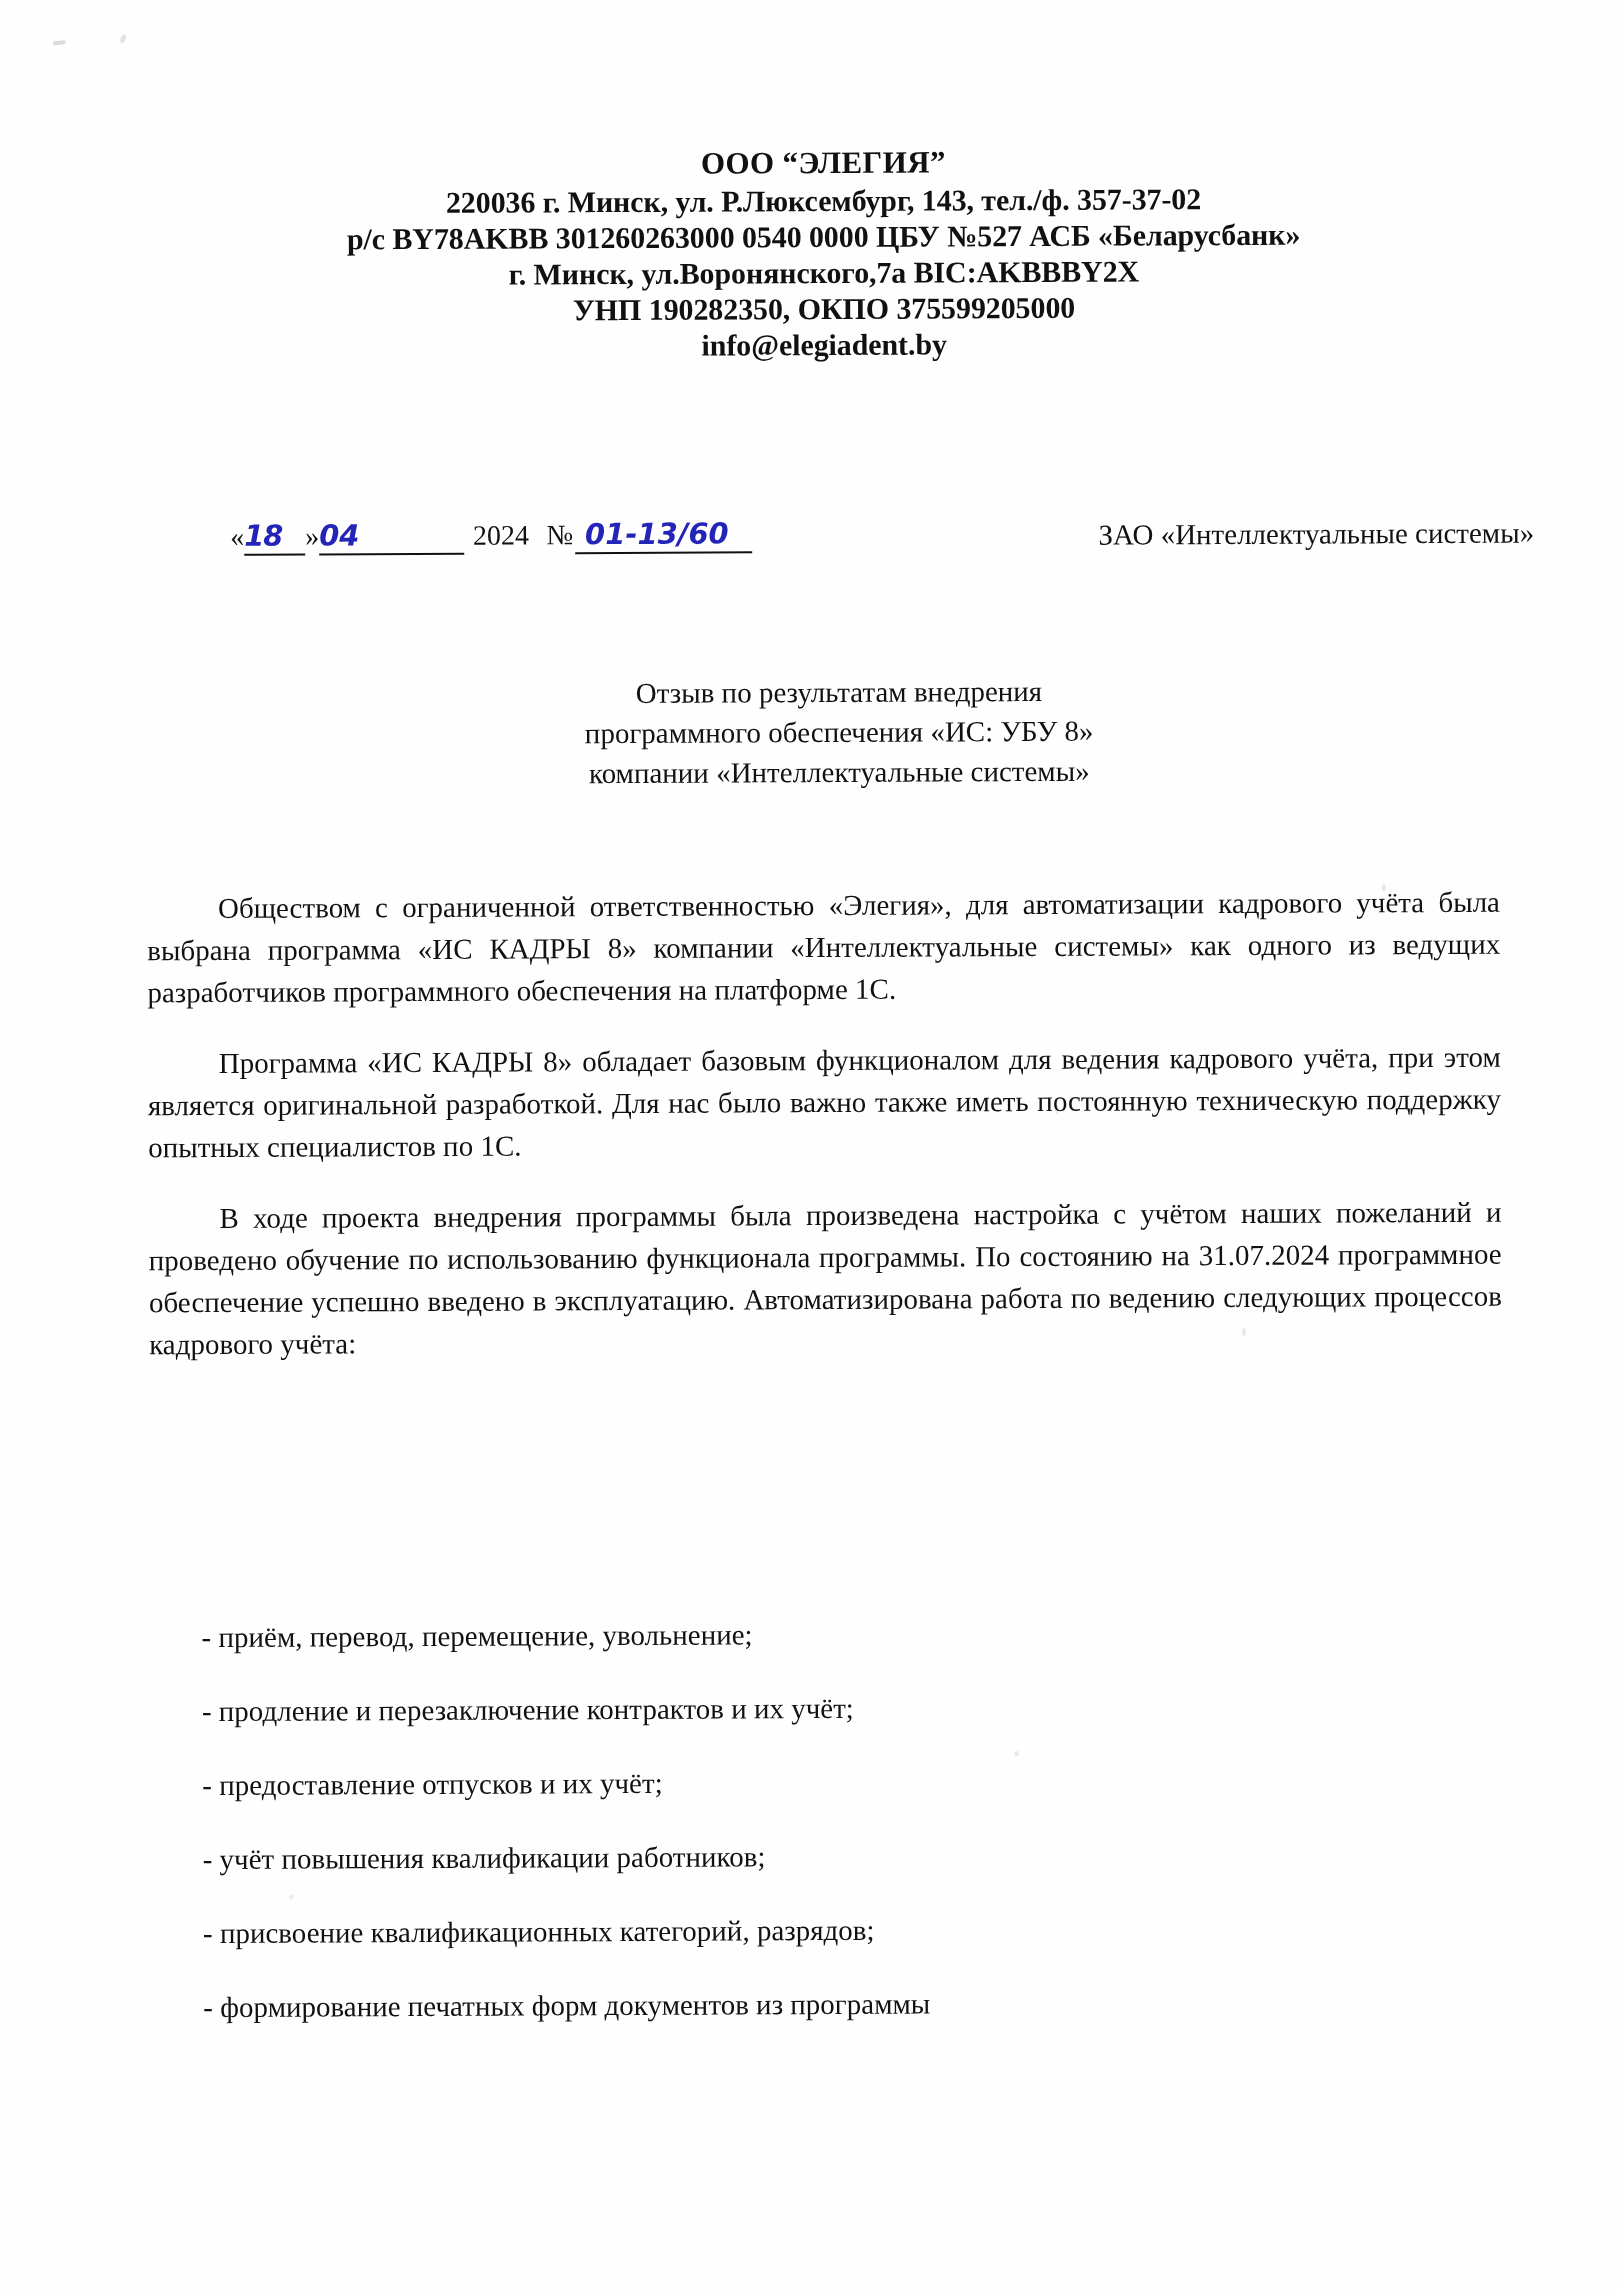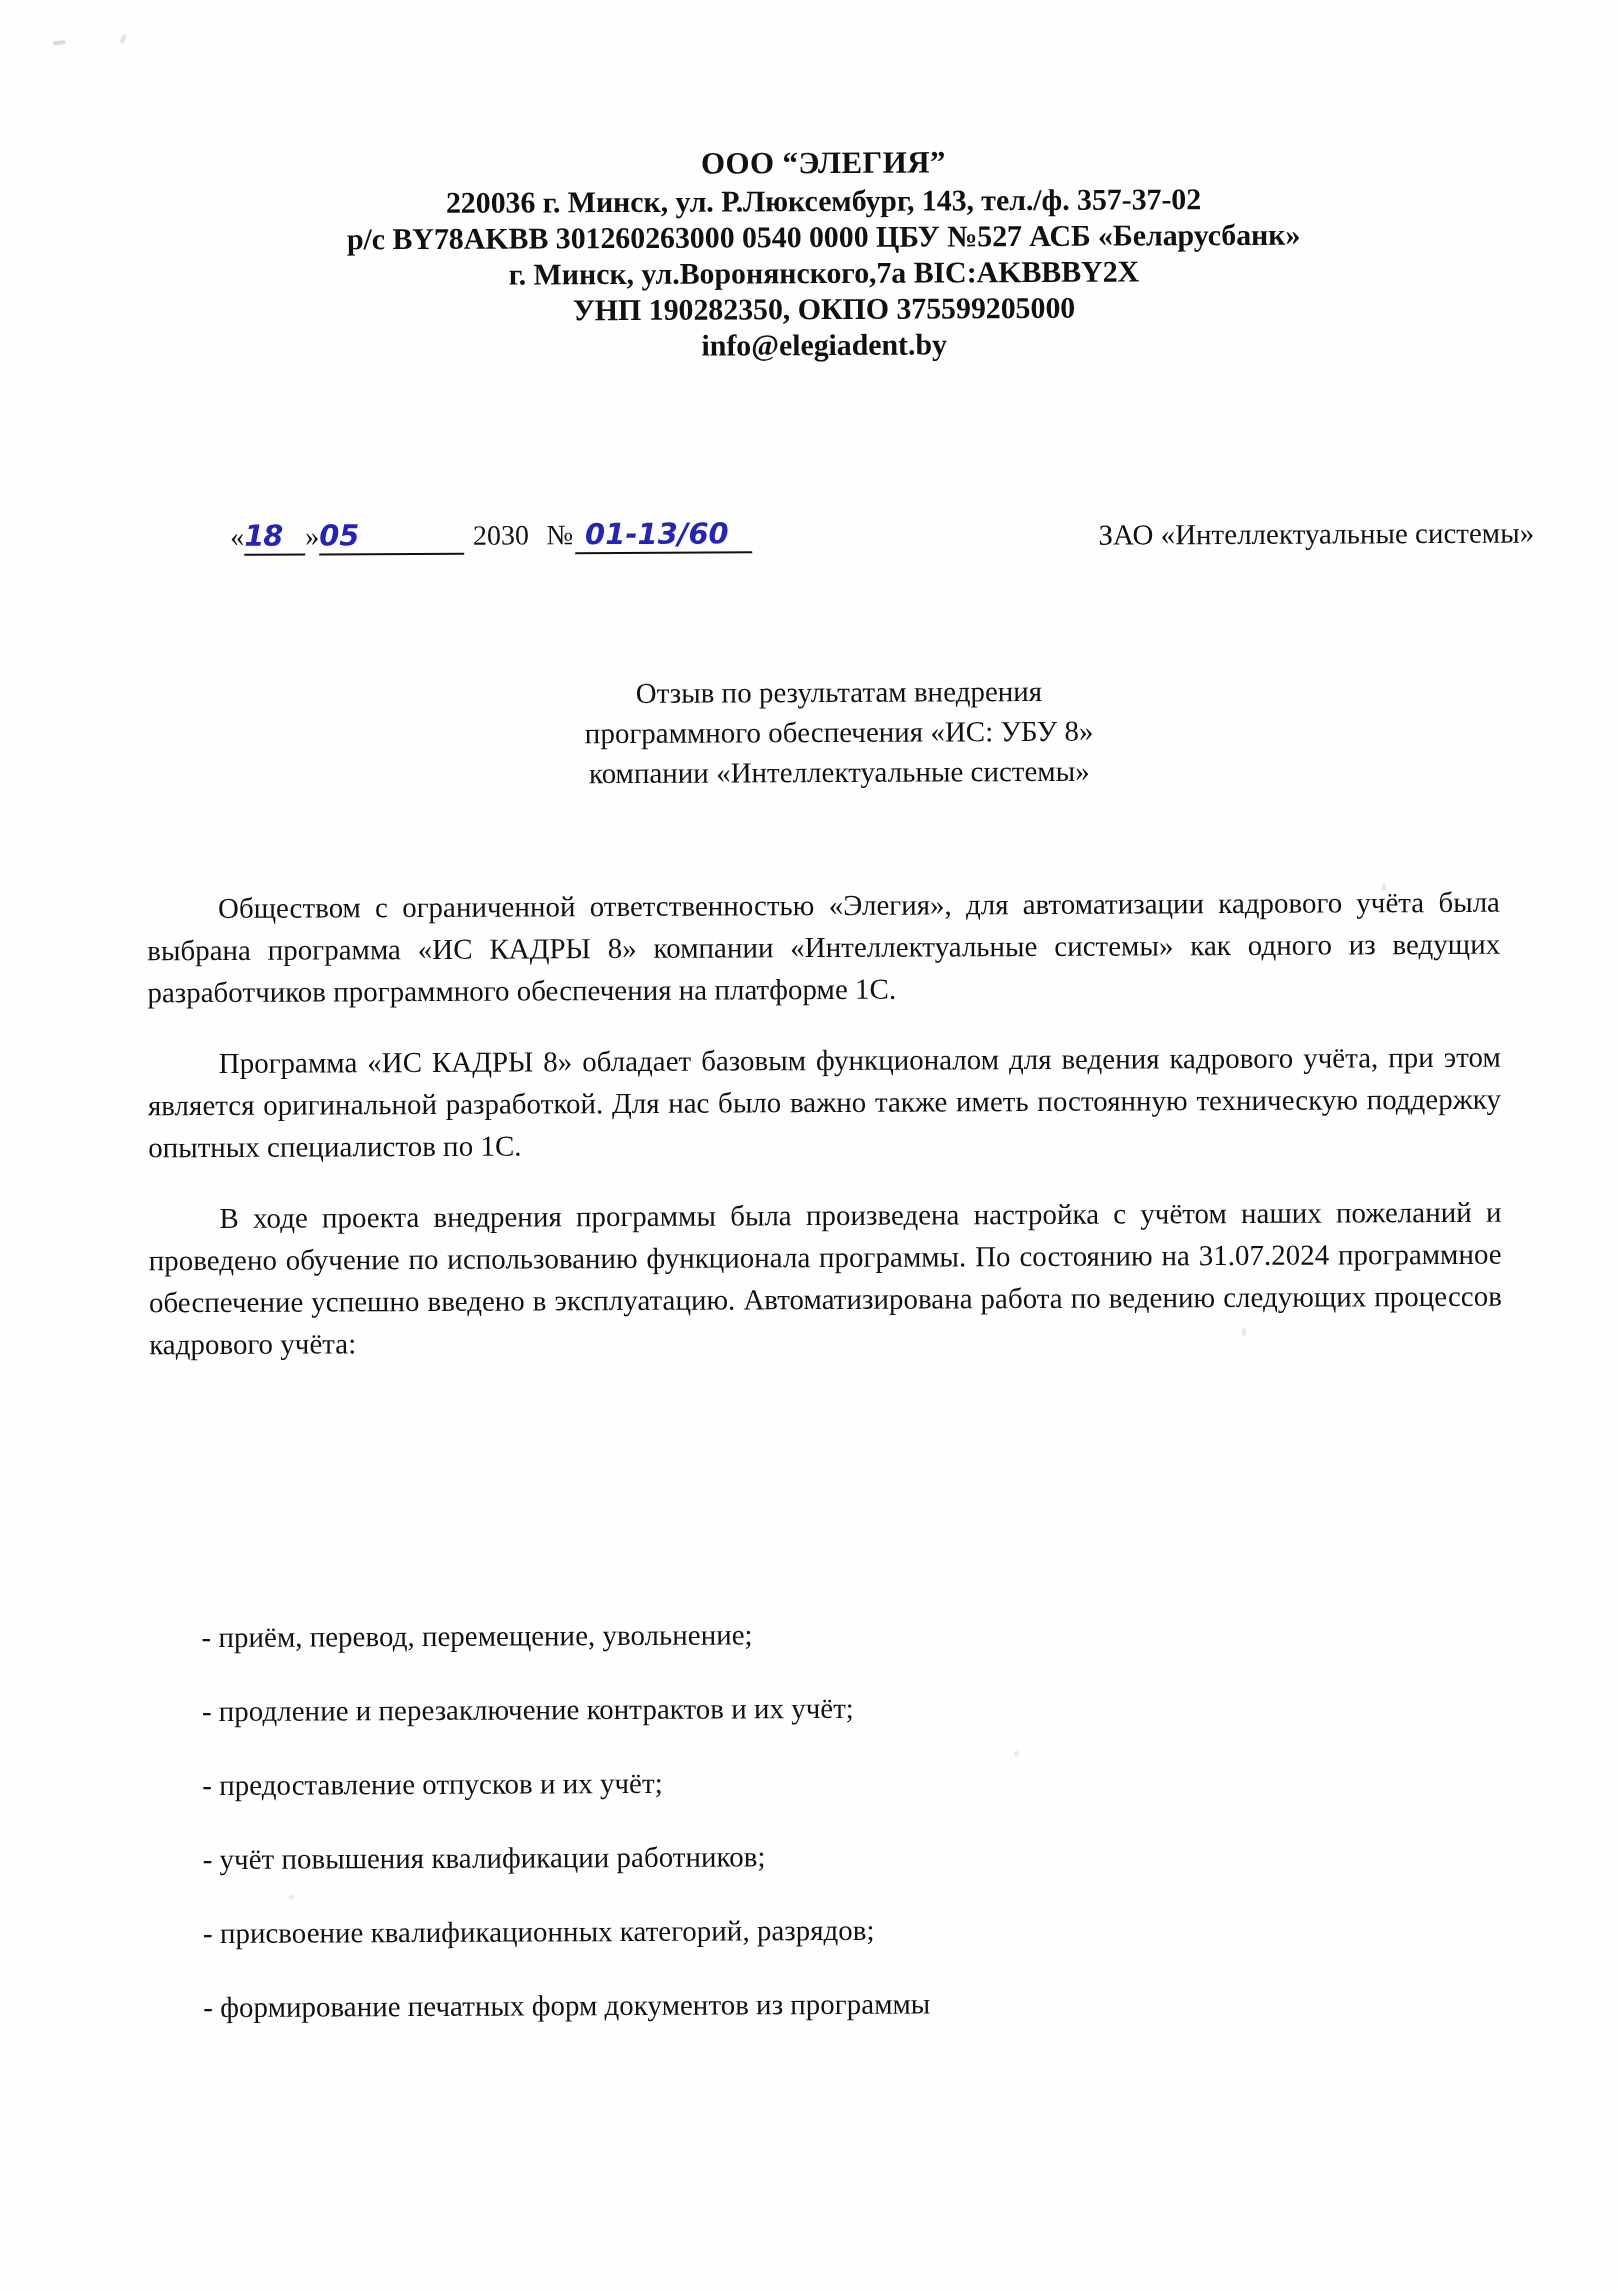--- a/index.html
+++ b/index.html
@@ -172,22 +172,22 @@
       <span class="ln">УНП 190282350, ОКПО 375599205000</span>
       <span class="ln">info@elegiadent.by</span>
     </header>
 
     <div id="refrow">
 
       <div id="datenum">
         <span class="q">«</span>
         <span class="fill day">18</span>
         <span class="q">»</span>
-        <span class="fill month">05</span>
-        <span class="year">2030</span>
+        <span class="fill month">04</span>
+        <span class="year">2024</span>
         <span class="nosign">№</span>
         <span class="fill num">01-13/60</span>
       </div>
 
       <div id="addressee">ЗАО «Интеллектуальные системы»</div>
     </div>
 
     <div id="subject">
       <span class="ln">Отзыв по результатам внедрения</span>
       <span class="ln">программного обеспечения «ИС: УБУ 8»</span>

